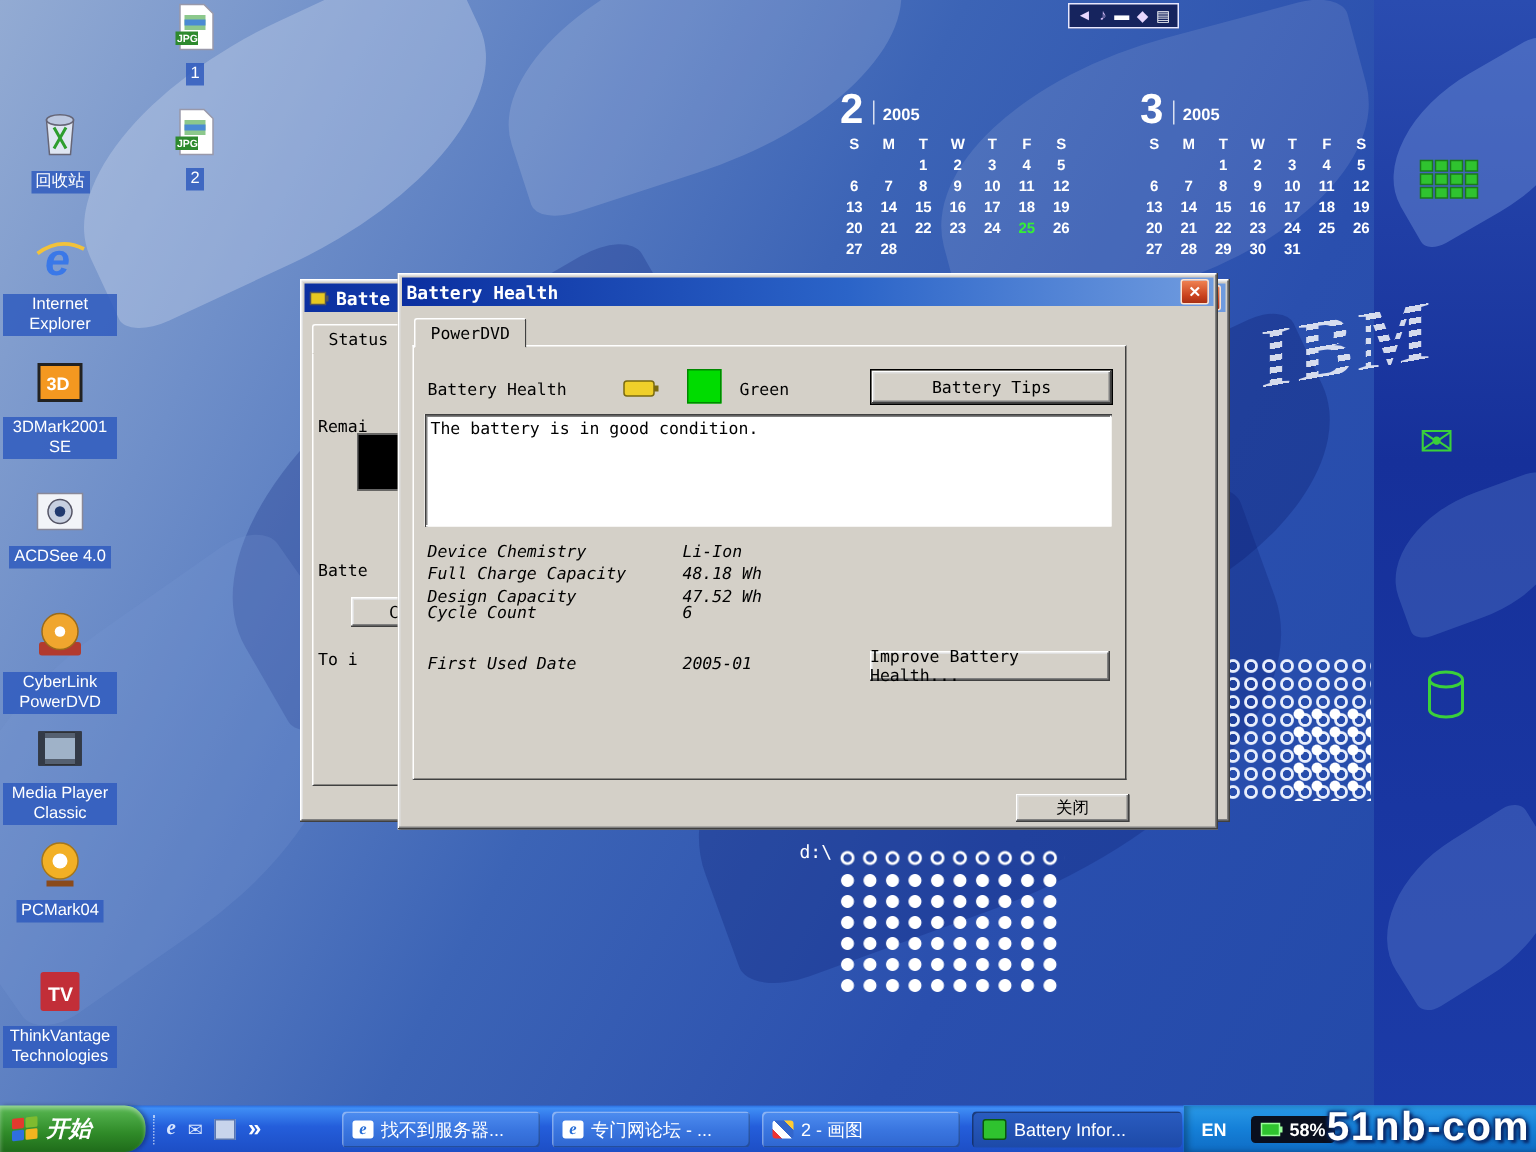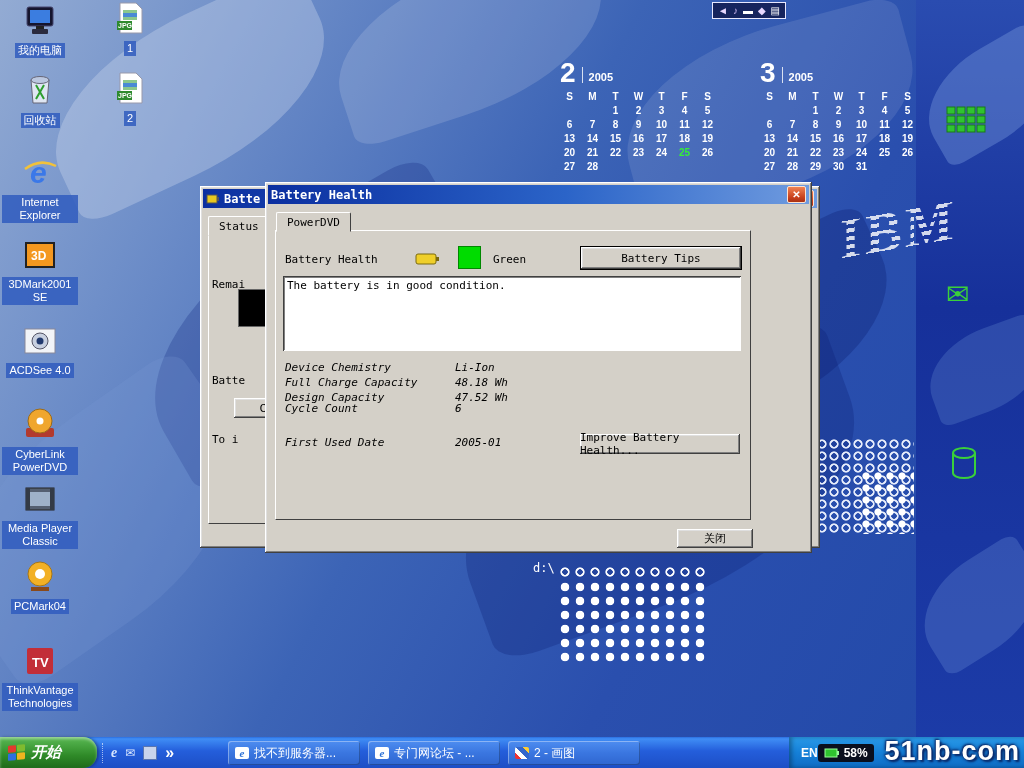--- a/index.html
+++ b/index.html
@@ -80,21 +80,21 @@
   .qicon{font:bold italic 14px "Liberation Serif",serif;color:#d8e6ff;cursor:pointer;}
   .task{position:absolute;top:4px;height:24px;border-radius:3px;cursor:pointer;
         background:linear-gradient(#4e8df0,#3a76e0 50%,#2f66d0);
         box-shadow:inset 1px 1px rgba(255,255,255,.35),inset -1px -1px rgba(0,0,0,.25);
         color:#fff;font-size:12px;display:flex;align-items:center;gap:5px;padding:0 7px;box-sizing:border-box;
         overflow:hidden;white-space:nowrap;}
   .task.pressed{background:linear-gradient(#2a5cc0,#1d4aa8);box-shadow:inset 1px 1px rgba(0,0,0,.35);}
   .ti{width:14px;height:12px;flex:0 0 auto;border-radius:2px;}
   #tray{position:absolute;right:0;top:0;height:31px;width:235px;
         background:linear-gradient(180deg,#2a9ae8,#1580d8 50%,#0f6cc4);
-        box-shadow:inset 3px 0 4px rgba(0,0,0,.3);display:flex;align-items:center;gap:0;padding-left:12px;box-sizing:border-box;}
+        box-shadow:inset 3px 0 4px rgba(0,0,0,.3);display:flex;align-items:center;gap:16px;padding-left:12px;box-sizing:border-box;}
   #battbadge{display:flex;align-items:center;gap:4px;background:#0a0f1e;border-radius:3px;
              padding:2px 6px;color:#fff;font-size:12px;font-weight:bold;cursor:pointer;}
   #wm{position:absolute;right:4px;bottom:1px;font-size:27px;font-weight:bold;color:#fff;letter-spacing:1px;
       text-shadow:0 0 4px #0a2a6a,2px 2px 2px #0a2a6a,-1px -1px 2px #0a2a6a;z-index:60;}
 </style>
 </head>
 <body>
 
 <div id="screen">
 
@@ -245,29 +245,20 @@
         <span>27</span>
         <span>28</span>
         <span>29</span>
         <span>30</span>
         <span>31</span>
         <span></span>
         <span></span>
       </div>
   </div>
 
-  <div class="dicon" style="left:2px;top:6px;">
-    <span><svg width="34" height="30">
-          <rect x="4" y="1" width="26" height="19" rx="2" fill="#15152e" stroke="#46466e"></rect>
-          <rect x="7" y="4" width="20" height="13" fill="#3b7de0"></rect>
-          <rect x="13" y="20" width="8" height="3" fill="#222"></rect>
-          <rect x="9" y="23" width="16" height="5" rx="1" fill="#2b2b3e"></rect>
-        </svg></span>
-    <span class="dlabel">我的电脑</span>
-  </div>
   <div class="dicon" style="left:2px;top:72px;">
     <span><svg width="30" height="34">
           <path d="M6 8 L24 8 L22 31 L8 31 Z" fill="#dfe6f2" stroke="#667"></path>
           <ellipse cx="15" cy="8" rx="9" ry="3.5" fill="#bcc8e0" stroke="#667"></ellipse>
           <path d="M11 13 L19 27 M19 13 L11 27" stroke="#2e9e2e" stroke-width="2"></path>
         </svg></span>
     <span class="dlabel">回收站</span>
   </div>
   <div class="dicon" style="left:2px;top:156px;">
     <span><svg width="34" height="32">
@@ -430,20 +421,24 @@
       <span>找不到服务器...</span>
     </div>
     <div class="task" style="left:368px;width:132px;">
       <span class="ti" style="background:#fff;color:#2a6fd6;font:bold italic 11px 'Liberation Serif',serif;text-align:center;line-height:12px;">e</span>
       <span>专门网论坛 - ...</span>
     </div>
     <div class="task" style="left:508px;width:132px;">
       <span class="ti" style="background:linear-gradient(45deg,#e33 25%,#fff 25% 50%,#36c 50% 75%,#fc3 75%);"></span>
       <span>2 - 画图</span>
     </div>
+    <div class="task pressed" style="left:648px;width:140px;">
+      <span class="ti" style="background:#2fc32f;border:1px solid #0a5a0a;"></span>
+      <span>Battery Infor...</span>
+    </div>
     <div id="tray">
       <span style="color:#fff;font-size:12px;font-weight:bold;">EN</span>
       <span id="battbadge">
         <svg width="16" height="10">
             <rect x="1" y="1" width="12" height="8" fill="#2fc32f" stroke="#9f9"></rect>
             <rect x="13" y="3" width="2" height="4" fill="#9f9"></rect>
           </svg>
         <span>58%</span>
       </span>
     </div>

